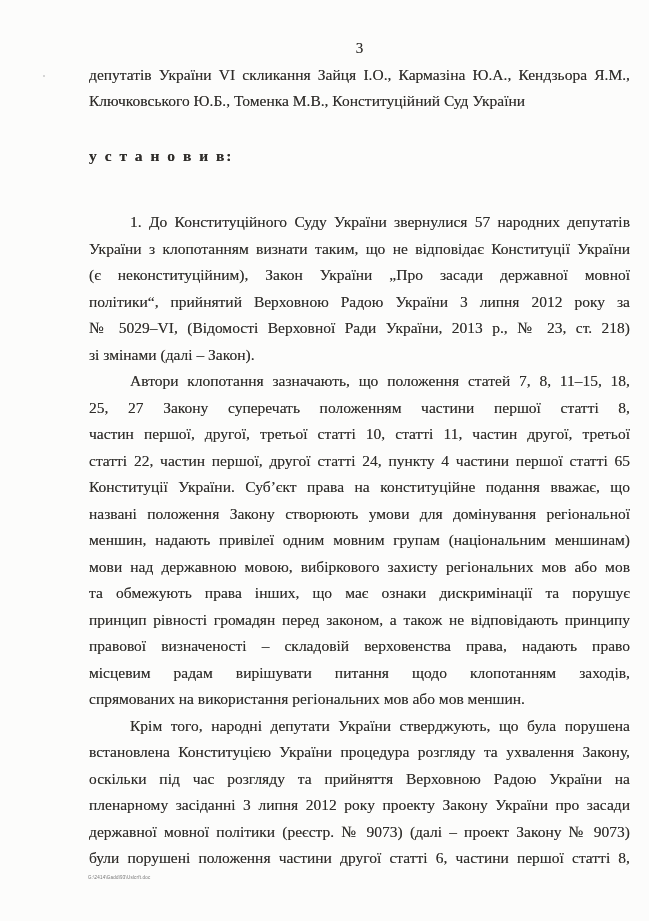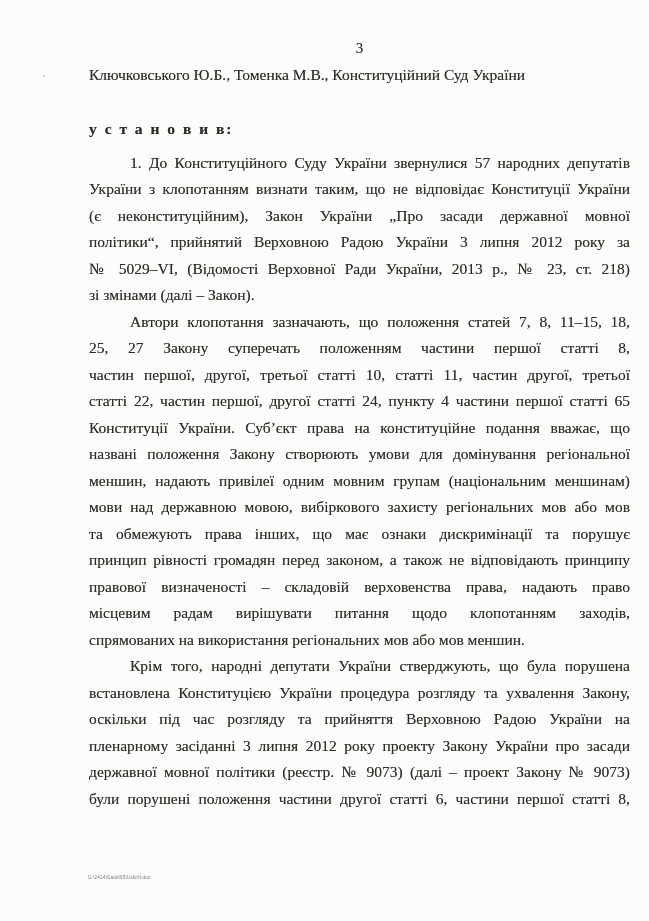--- a/index.html
+++ b/index.html
@@ -39,21 +39,21 @@
   .line.indent { text-indent: 41px; }
   .heading {
     margin-top: 28px;
     text-align: left;
     font-weight: 700;
     font-size: 15.5px;
     line-height: 26.5px;
     letter-spacing: 2px;
     text-shadow: 0 0 0.6px rgba(47,45,42,0.65);
   }
-  .p-first { margin-top: 7px; }
+  .p-first { margin-top: 40px; }
   .footer {
     position: absolute;
     left: 88px; top: 875px;
     font-size: 4.5px;
     letter-spacing: 0.2px;
     color: #757575;
     font-family: "Liberation Sans", sans-serif;
   }
   .speckle {
     position: absolute;
@@ -65,20 +65,21 @@
 </head>
 <body>
 
 <div class="page" style="--ink: #2f2d2a; --paper: #fcfcfb;">
   <div class="speckle" style="left:43px; top:75px;"></div>
 
   <div class="col">
     <div class="pagenum">3</div>
 
     <div class="para" id="header-para">
+        <div class="line">депутатів України VI скликання Зайця І.О., Кармазіна Ю.А., Кендзьора Я.М.,</div>
         <div class="line lastleft">Ключковського Ю.Б., Томенка М.В., Конституційний Суд України</div>
       </div>
 
     <div class="heading">у с т а н о в и в:</div>
 
     <div id="body-paras">
         <div class="para p-first">
           <div class="line indent">1. До Конституційного Суду України звернулися 57 народних депутатів</div>
           <div class="line">України з клопотанням визнати таким, що не відповідає Конституції України</div>
           <div class="line">(є неконституційним), Закон України „Про засади державної мовної</div>

